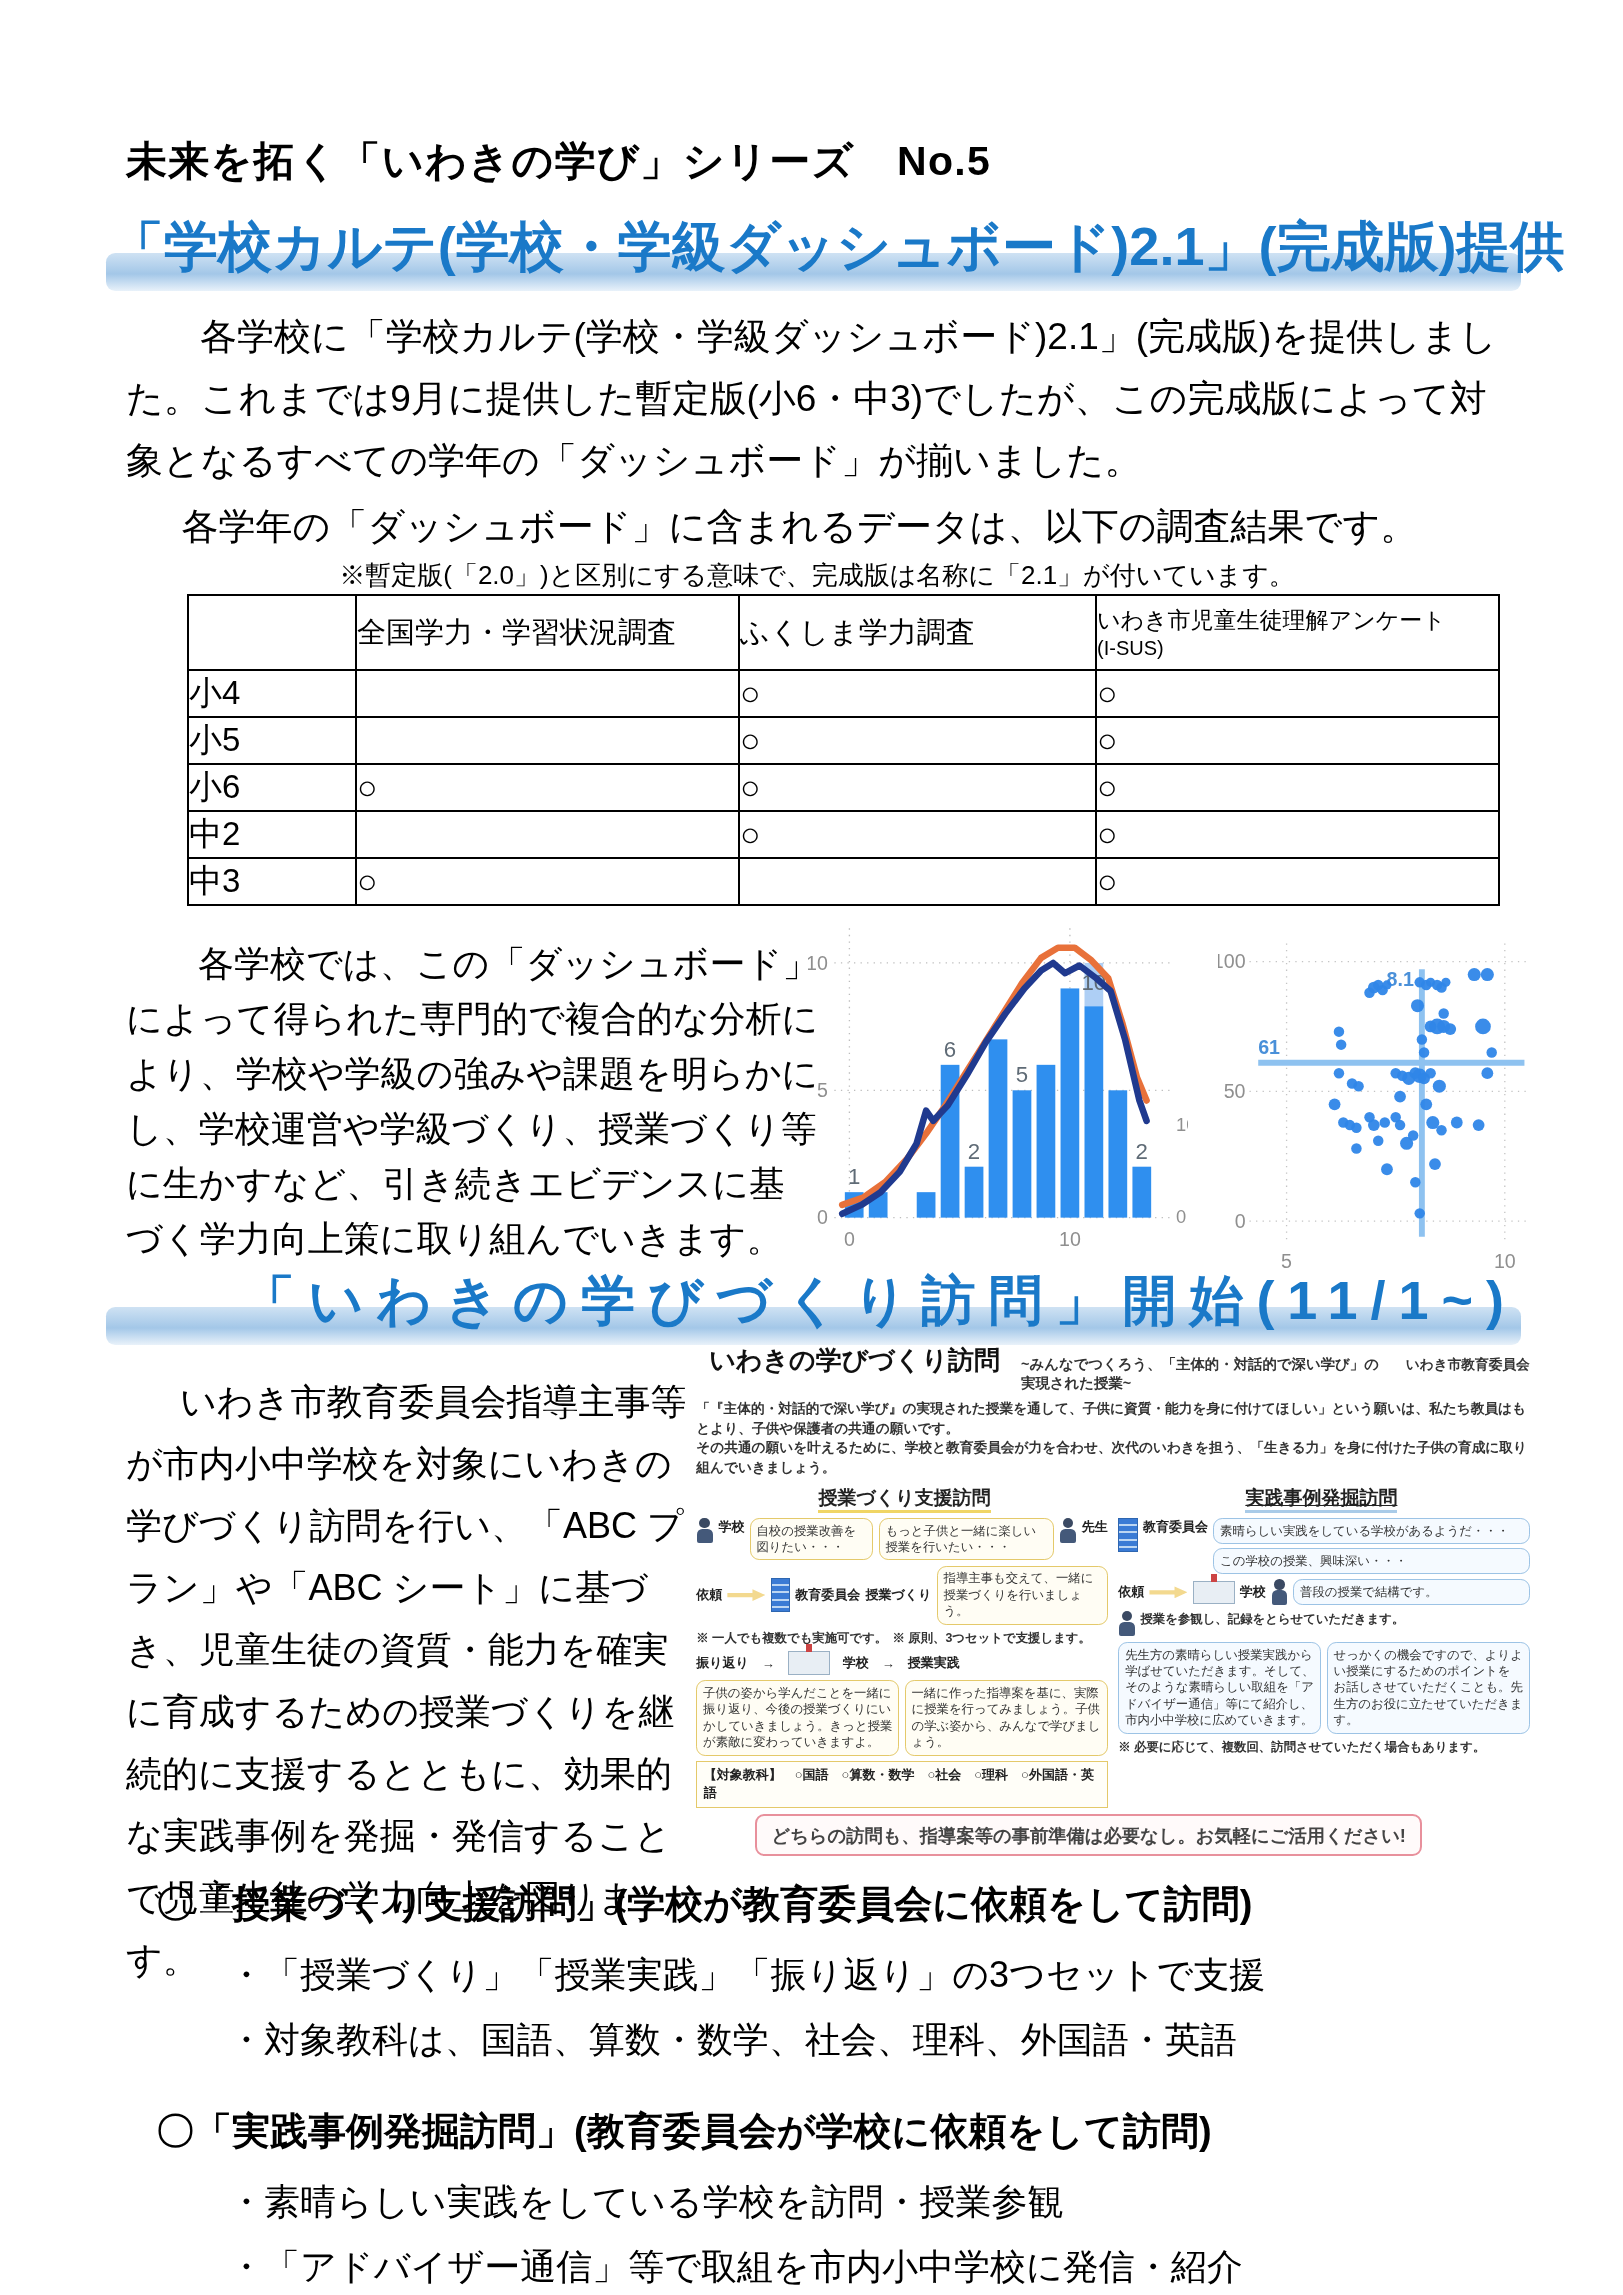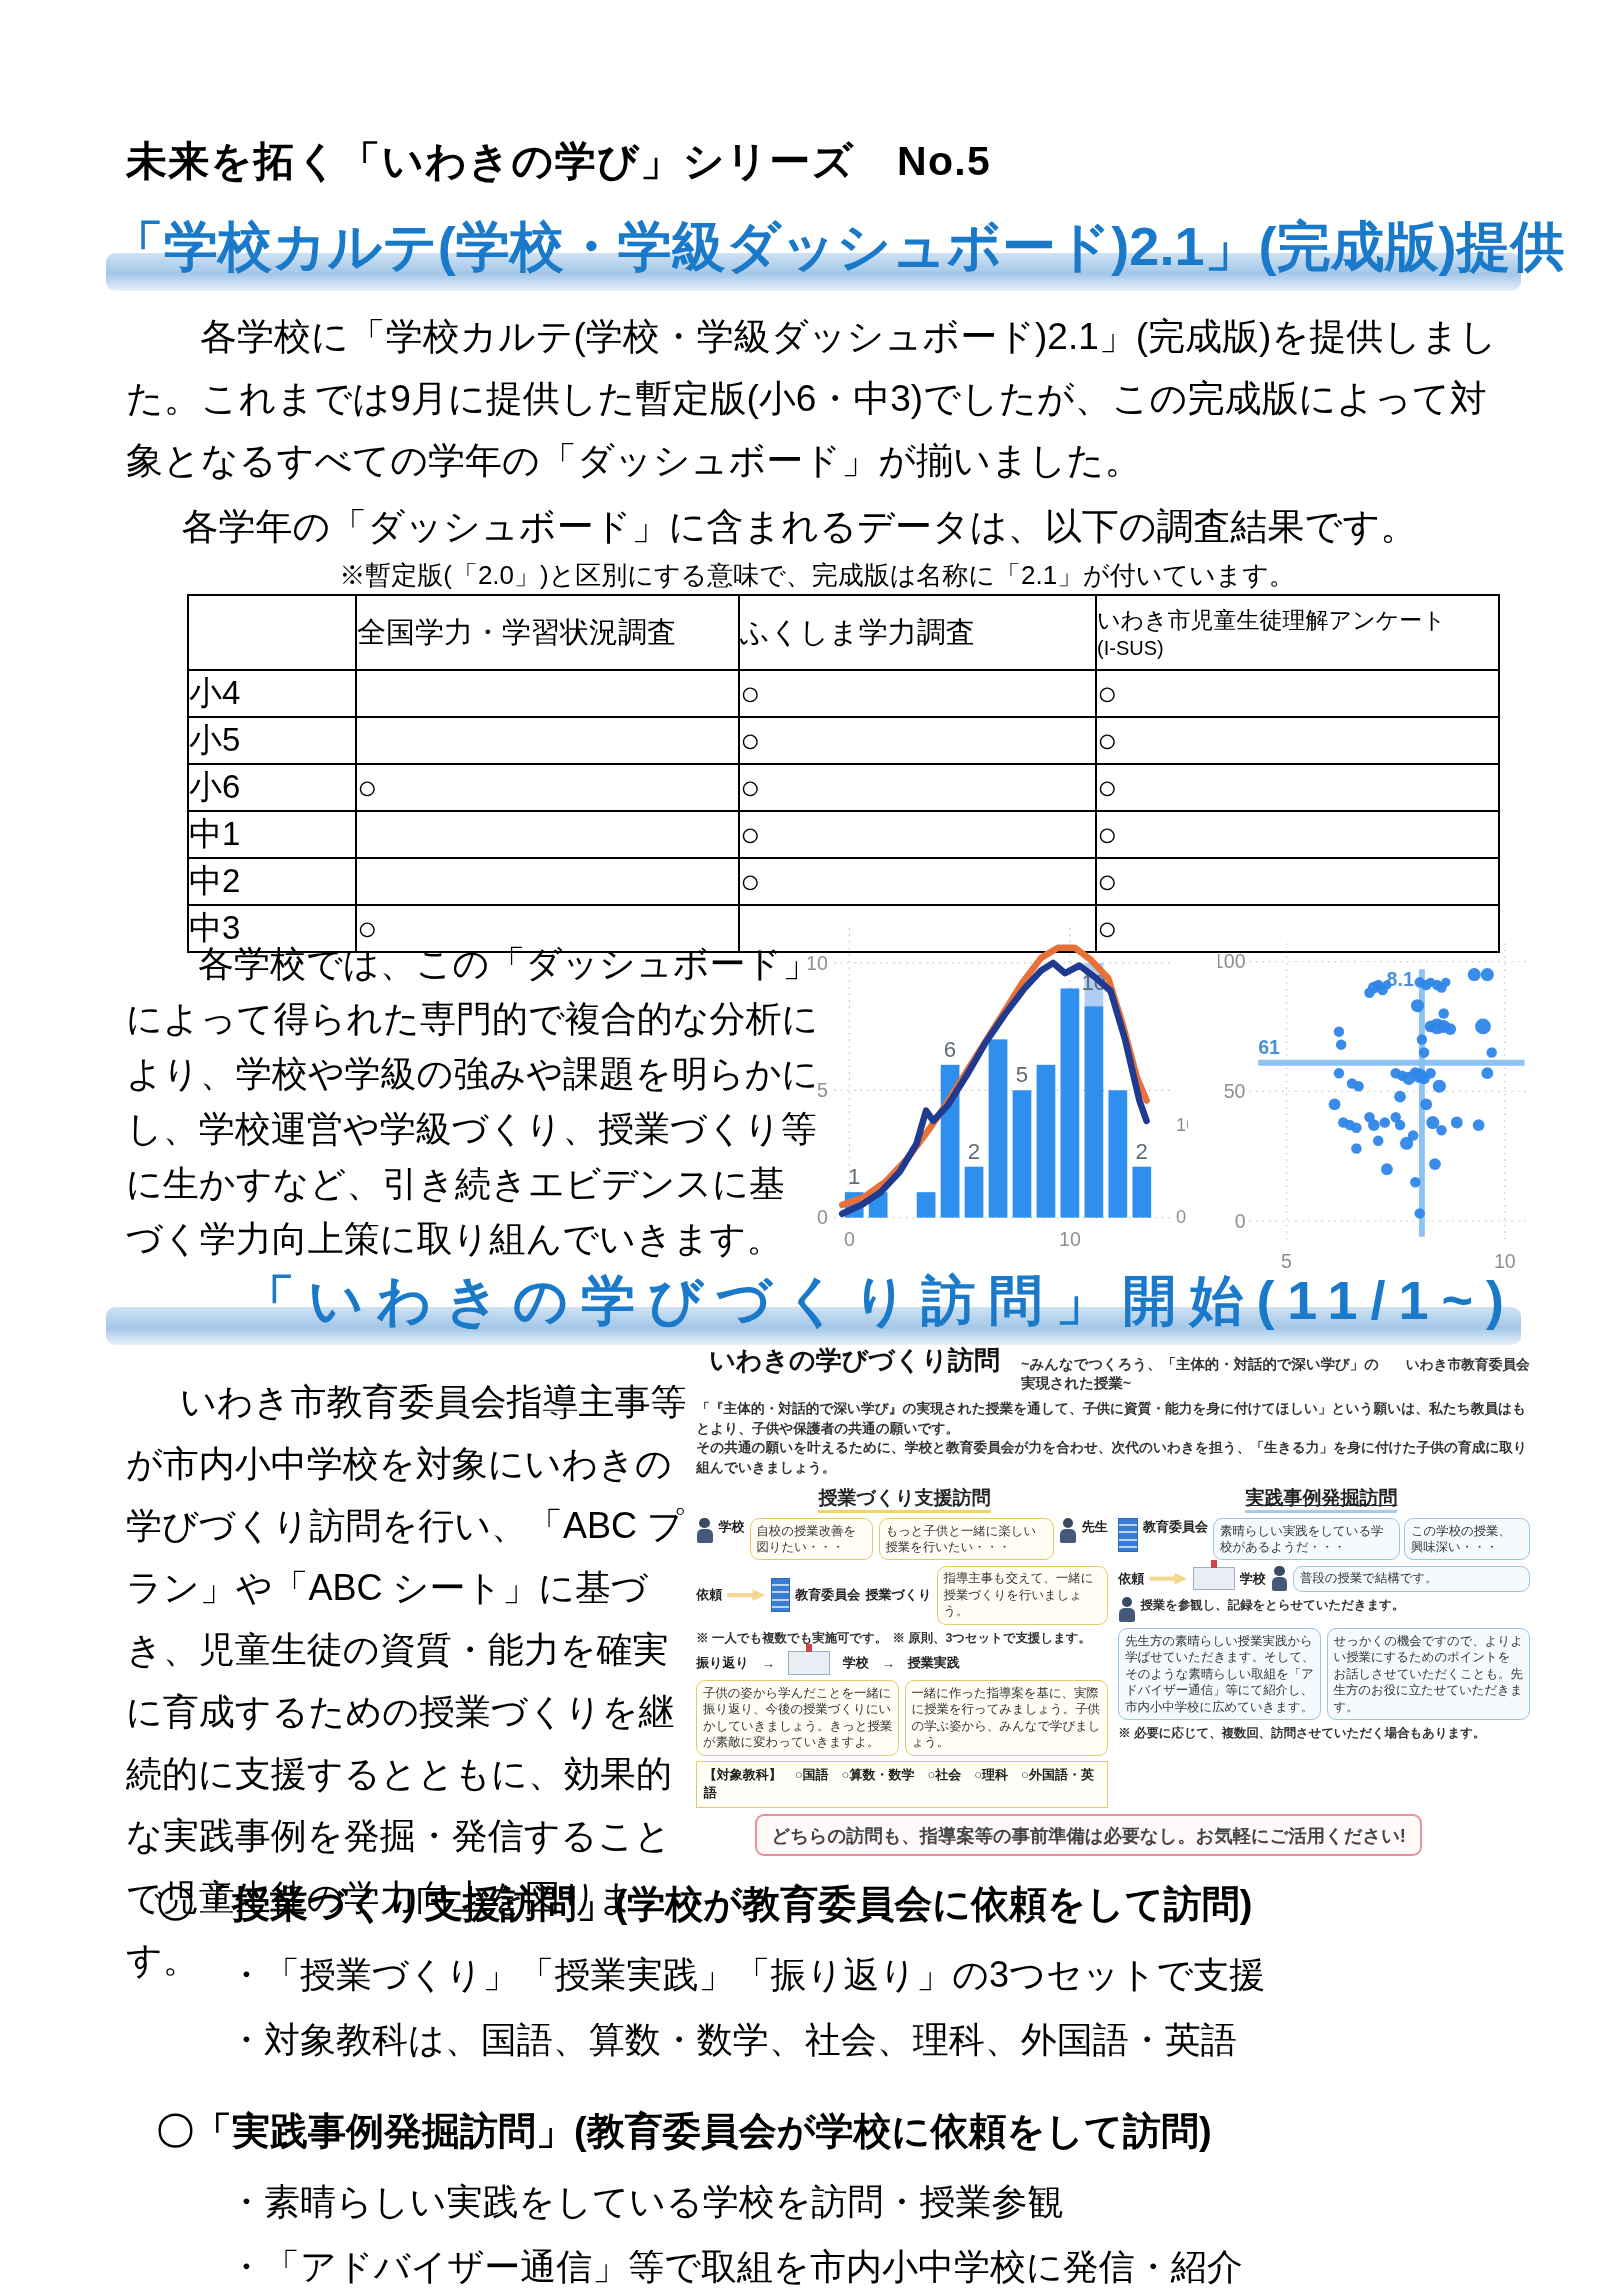--- a/index.html
+++ b/index.html
@@ -117,26 +117,20 @@
         </tr>
         <tr>
           <td class="rowlab">小5</td>
           <td class="mark c1"></td>
           <td class="mark c2">○</td>
           <td class="mark c3">○</td>
         </tr>
         <tr>
           <td class="rowlab">小6</td>
           <td class="mark c1">○</td>
-          <td class="mark c2">○</td>
-          <td class="mark c3">○</td>
-        </tr>
-        <tr>
-          <td class="rowlab">中1</td>
-          <td class="mark c1"></td>
           <td class="mark c2">○</td>
           <td class="mark c3">○</td>
         </tr>
         <tr>
           <td class="rowlab">中2</td>
           <td class="mark c1"></td>
           <td class="mark c2">○</td>
           <td class="mark c3">○</td>
         </tr>
         <tr>
@@ -316,21 +310,21 @@
         <div class="frow">
           <div class="bubble" style="flex:1">子供の姿から学んだことを一緒に振り返り、今後の授業づくりにいかしていきましょう。きっと授業が素敵に変わっていきますよ。</div>
           <div class="bubble" style="flex:1">一緒に作った指導案を基に、実際に授業を行ってみましょう。子供の学ぶ姿から、みんなで学びましょう。</div>
         </div>
         <div class="subjects-box">【対象教科】　○国語　○算数・数学　○社会　○理科　○外国語・英語</div>
       </div>
       <div class="fcol">
         <div class="frow">
           <span class="building"></span>
           <span class="tag">教育委員会</span>
-          <div style="display:flex;flex-direction:row;gap:3.9px;flex:1">
+          <div style="display:flex;flex-direction:column;gap:3.9px;flex:1">
             <div class="bubble blue">素晴らしい実践をしている学校があるようだ・・・</div>
             <div class="bubble blue">この学校の授業、興味深い・・・</div>
           </div>
         </div>
         <div class="frow" style="align-items:center">
           <span class="tag">依頼</span>
           <span class="arrow"></span>
           <span class="schoolhouse"></span>
           <span class="tag">学校</span>
           <span class="person"></span>

